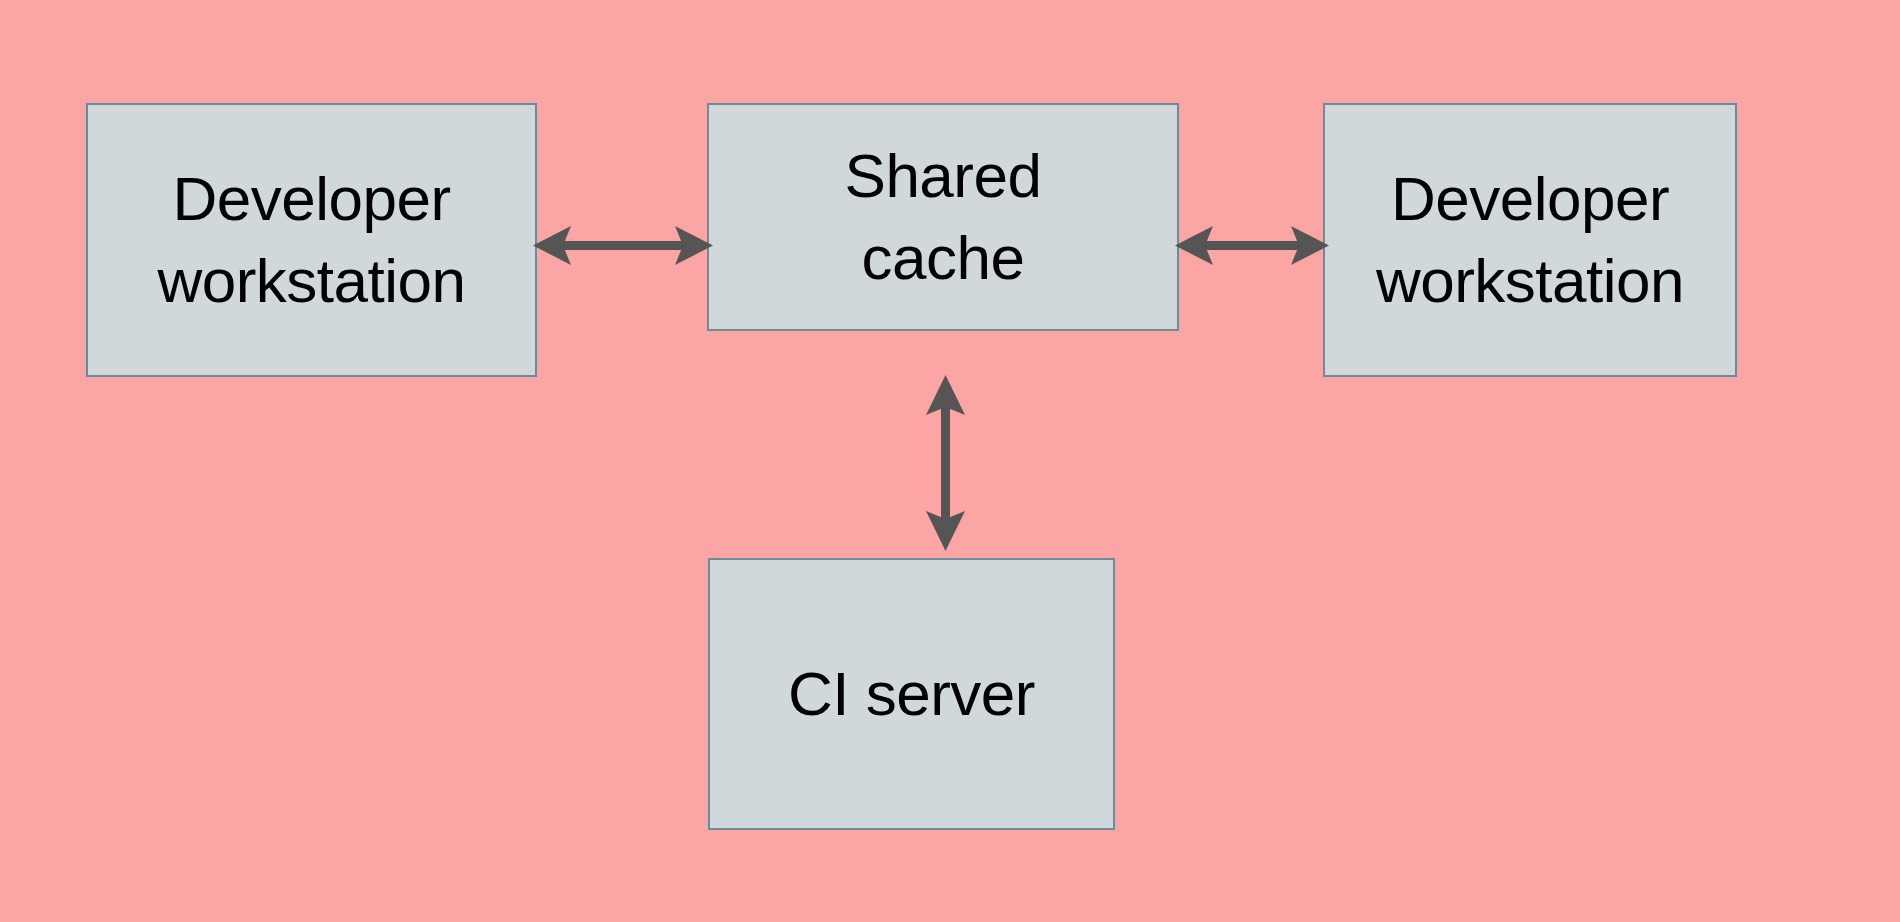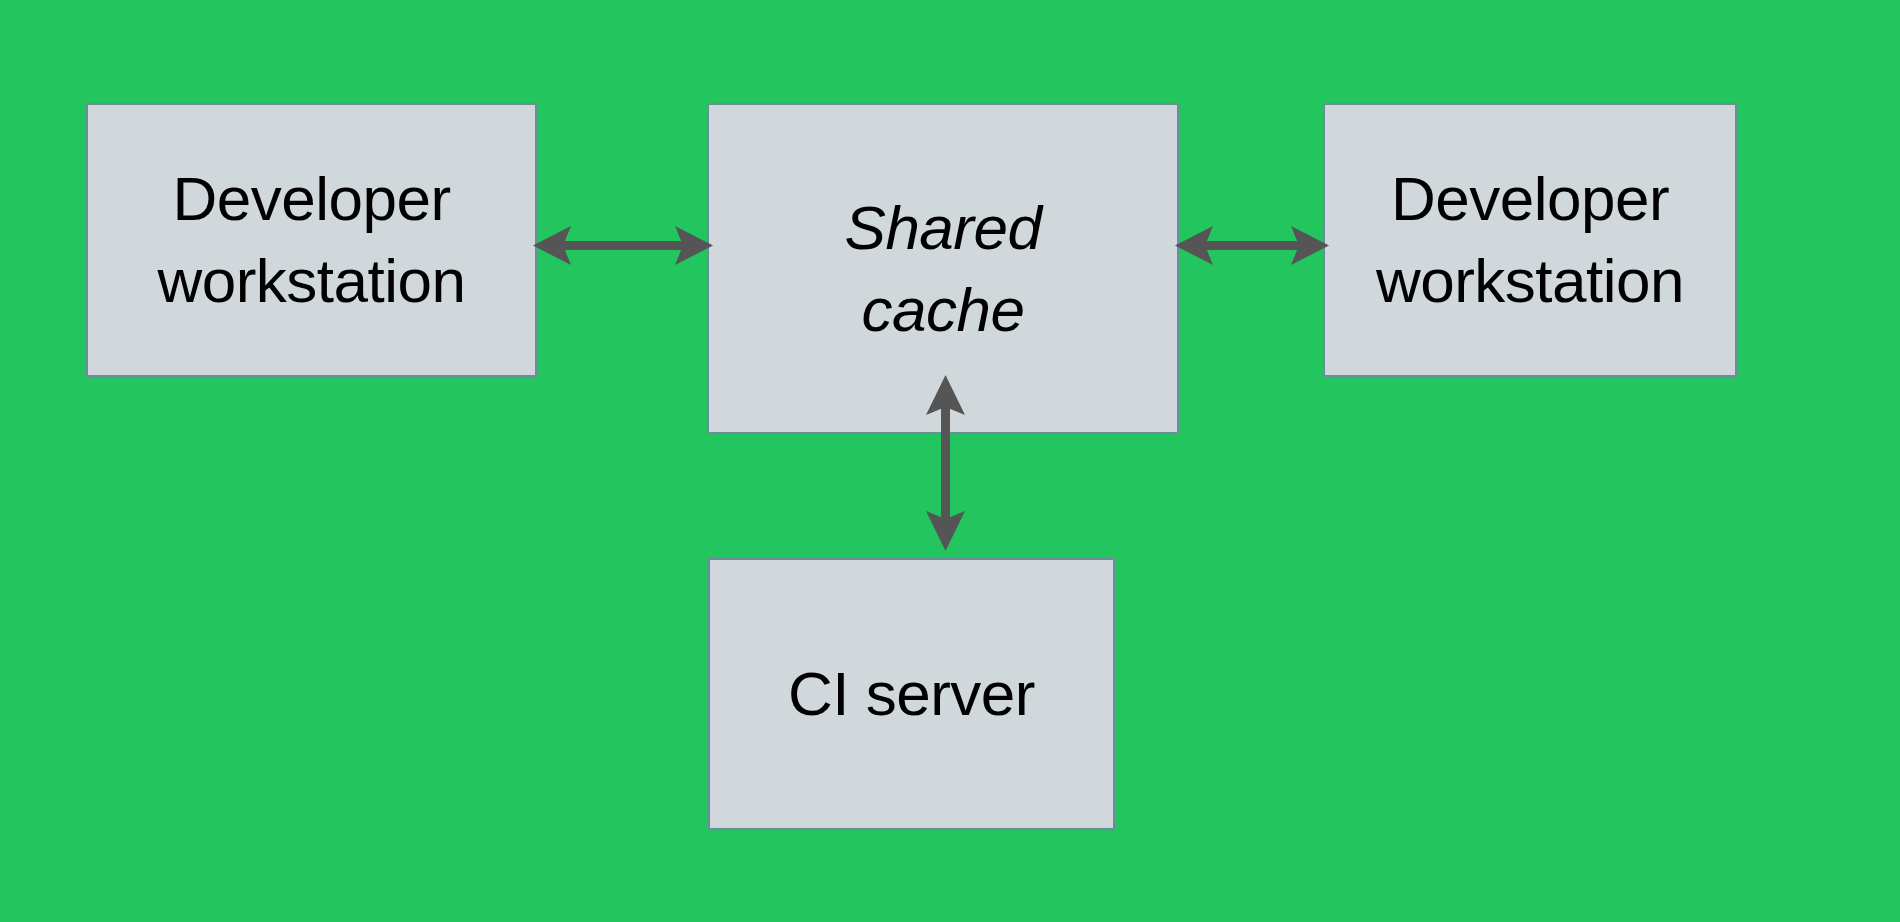--- a/index.html
+++ b/index.html
@@ -8,21 +8,21 @@
     padding: 0;
     background: #ffffff;
   }
   body {
     font-family: "Liberation Sans", sans-serif;
   }
   #canvas {
     position: relative;
     width: 1900px;
     height: 922px;
-    background: #22c55e;
+    background: #fca5a5;
     overflow: hidden;
   }
   .node {
     position: absolute;
     box-sizing: border-box;
     background: #d0d8dc;
     border: 2px solid #6d8b9b;
     display: flex;
     align-items: center;
     justify-content: center;
@@ -33,21 +33,21 @@
     font-size: 62px;
     line-height: 1.32;
     color: #000000;
     font-weight: 400;
     letter-spacing: -0.5px;
     white-space: pre-line;
     padding: 0 10px;
   }
   
   #node-dev-left   { left: 86px;   top: 103px; width: 451px; height: 274px; }
-  #node-cache      { left: 707px;  top: 103px; width: 472px; height: 331px; font-style: italic; }
+  #node-cache      { left: 707px;  top: 103px; width: 472px; height: 228px; }
   #node-dev-right  { left: 1323px; top: 103px; width: 414px; height: 274px; }
   #node-ci         { left: 708px;  top: 558px; width: 407px; height: 272px; }
 
   .connector {
     position: absolute;
     overflow: visible;
   }
   #conn-left-cache  { left: 533px; top: 215px; width: 180px; height: 62px; }
   #conn-cache-right { left: 1175px; top: 215px; width: 154px; height: 62px; }
   #conn-cache-ci    { left: 915px;  top: 375px; width: 62px;  height: 176px; }

